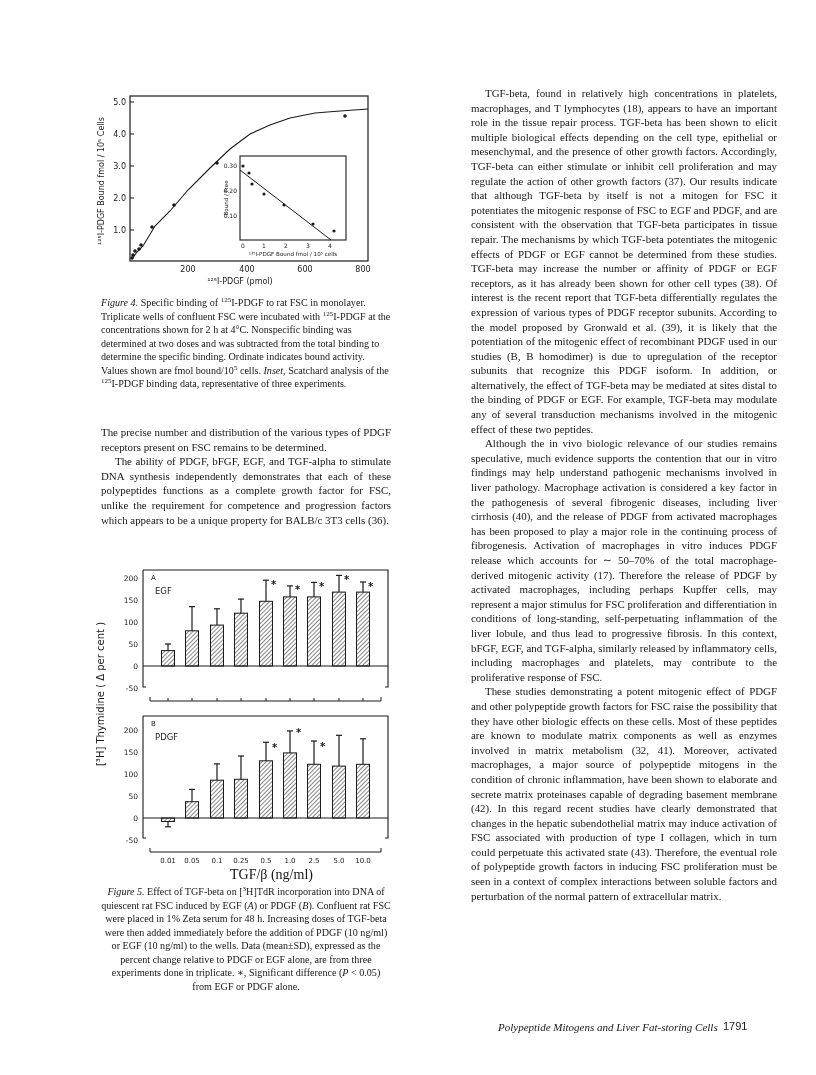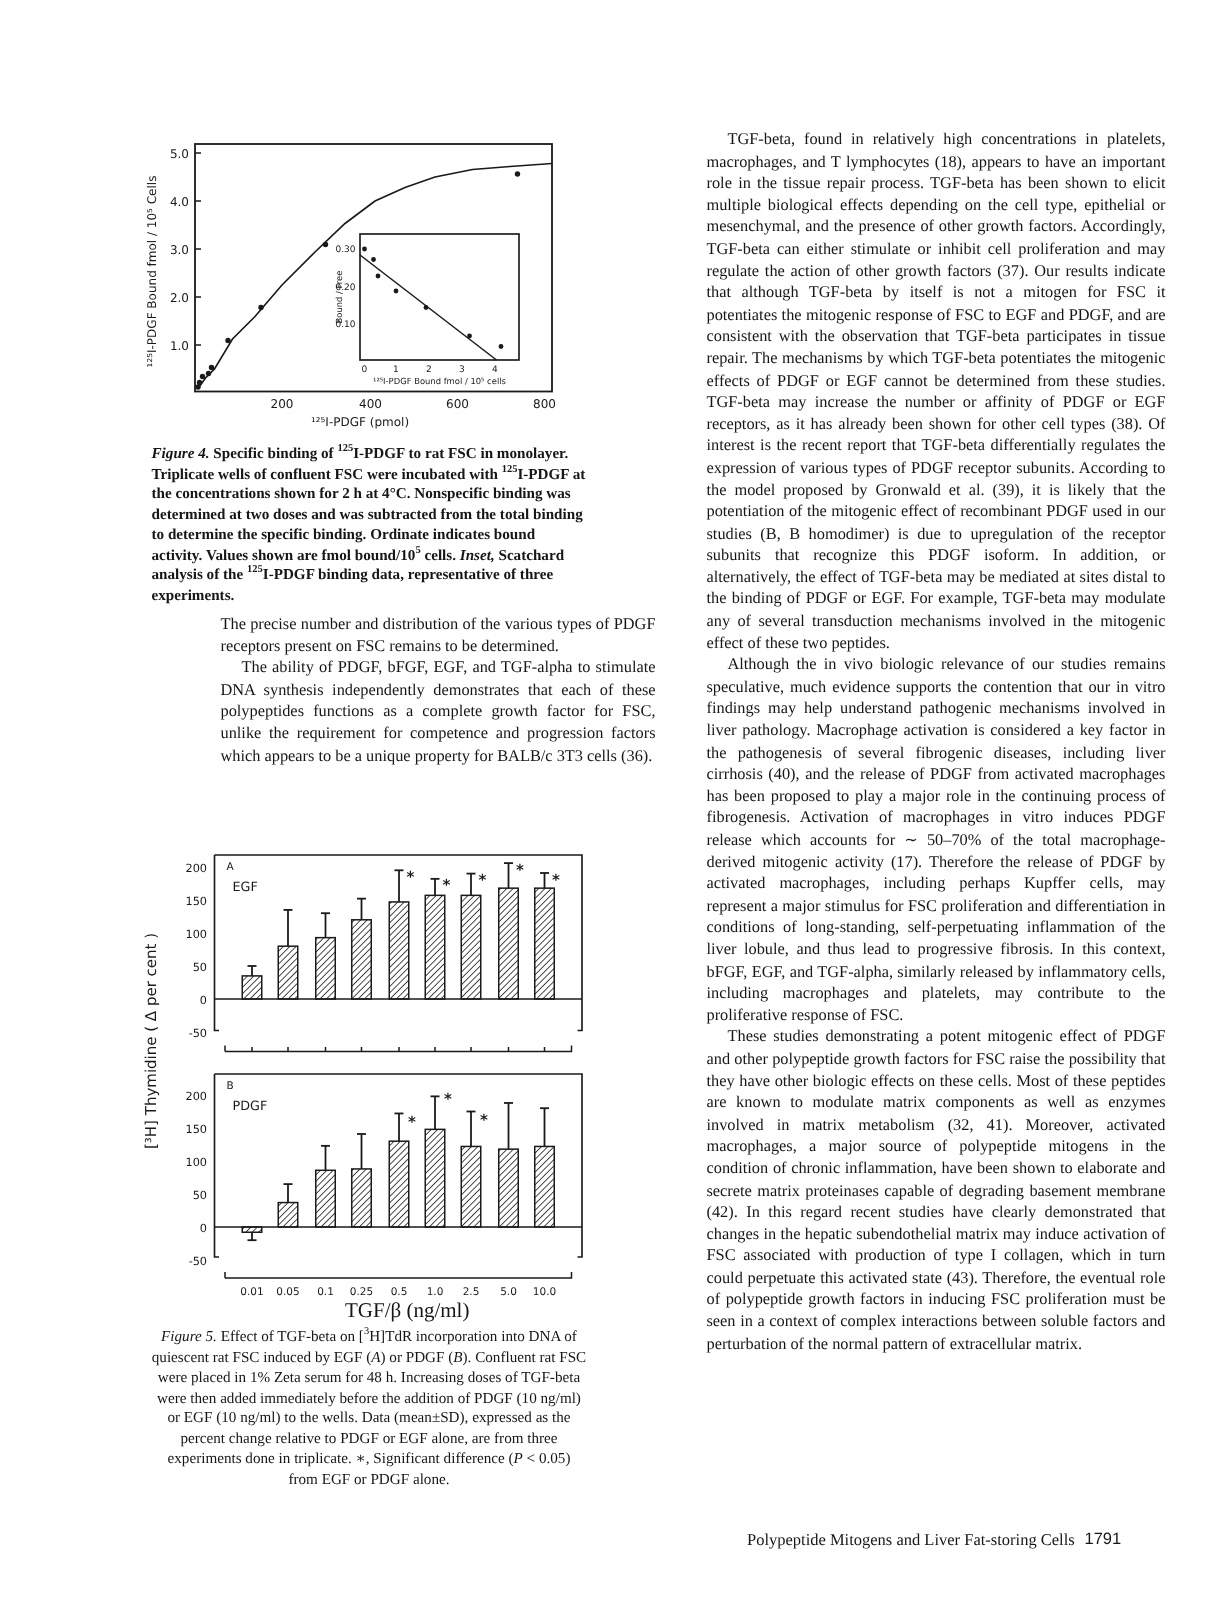--- a/index.html
+++ b/index.html
@@ -6,21 +6,21 @@
   body { width: 816px; height: 1075px; position: relative; overflow: hidden; font-family: "Liberation Serif", "DejaVu Serif", serif; color: #161616; }
   .col { position: absolute; font-size: 10.9px; line-height: 14.6px; text-align: justify; }
   .col p { margin: 0; }
   .indent { text-indent: 14px; }
   .left { left: 101px; width: 290px; }
   .right { left: 447px; width: 306px; top: 86px; margin-left: 24px; }
   .caption { font-size: 10.1px; line-height: 13.5px; text-align: left; }
   .caption i { font-style: italic; }
   sup { font-size: 7px; line-height: 0; }
   svg text { font-family: "DejaVu Sans", sans-serif; fill: #1a1a1a; }
-  .footer { position: absolute; top: 1021px; left: 498px; font-size: 11px; }
+  .footer { position: absolute; top: 1021px; left: 498px; font-size: 11px; font-style: italic; }
   .pageno { position: absolute; top: 1020px; left: 723px; font-family: "Liberation Sans", sans-serif; font-weight: normal; font-size: 11px; }
 </style>
 </head>
 <body>
 
 <svg style="position:absolute;left:90px;top:86px;" width="300" height="200" viewBox="0 0 300 200">
   <defs>
     <pattern id="hatch" patternUnits="userSpaceOnUse" width="3" height="3" patternTransform="rotate(45)">
       <line x1="0" y1="0" x2="0" y2="3" stroke="#222" stroke-width="1.1"></line>
     </pattern>
@@ -86,25 +86,25 @@
         <circle cx="159" cy="87" r="1.6"></circle>
         <circle cx="162" cy="98" r="1.6"></circle>
       <circle cx="174" cy="108" r="1.6"></circle>
         <circle cx="194" cy="119" r="1.6"></circle>
         <circle cx="223" cy="138" r="1.6"></circle>
         <circle cx="244" cy="145" r="1.6"></circle>
     </g>
   </g>
 </svg>
 
-<div class="col left caption" style="top:296px;font-weight:bold;">
+<div class="col left caption" style="top:296px;">
   <i>Figure 4.</i><span> Specific binding of </span><sup>125</sup><span>I-PDGF to rat FSC in monolayer. Triplicate wells of confluent FSC were incubated with </span><sup>125</sup><span>I-PDGF at the concentrations shown for 2 h at 4°C. Nonspecific binding was determined at two doses and was subtracted from the total binding to determine the specific binding. Ordinate indicates bound activity. Values shown are fmol bound/10</span><sup>5</sup><span> cells. </span><i>Inset,</i><span> Scatchard analysis of the </span><sup>125</sup><span>I-PDGF binding data, representative of three experiments.</span>
 </div>
 
-<div class="col left" style="top:409px;margin-left:46px;">
+<div class="col left" style="top:425px;">
   <p>The precise number and distribution of the various types of PDGF receptors present on FSC remains to be determined.</p>
   <p class="indent">The ability of PDGF, bFGF, EGF, and TGF-alpha to stimulate DNA synthesis independently demonstrates that each of these polypeptides functions as a complete growth factor for FSC, unlike the requirement for competence and progression factors which appears to be a unique property for BALB/c 3T3 cells (36).</p>
 </div>
 
 <svg style="position:absolute;left:90px;top:564px;" width="310" height="300" viewBox="0 0 310 300">
   <text transform="translate(14,130) rotate(-90)" text-anchor="middle" font-size="10">[³H] Thymidine ( Δ per cent )</text>
 
   <g>
     <path d="M53,6 L53,123 L56,123 M53,6 L298,6 L298,123 L295,123" fill="none" stroke="#1a1a1a" stroke-width="1.1"></path>
     <line x1="53" y1="102" x2="298" y2="102" stroke="#1a1a1a" stroke-width="1"></line>

